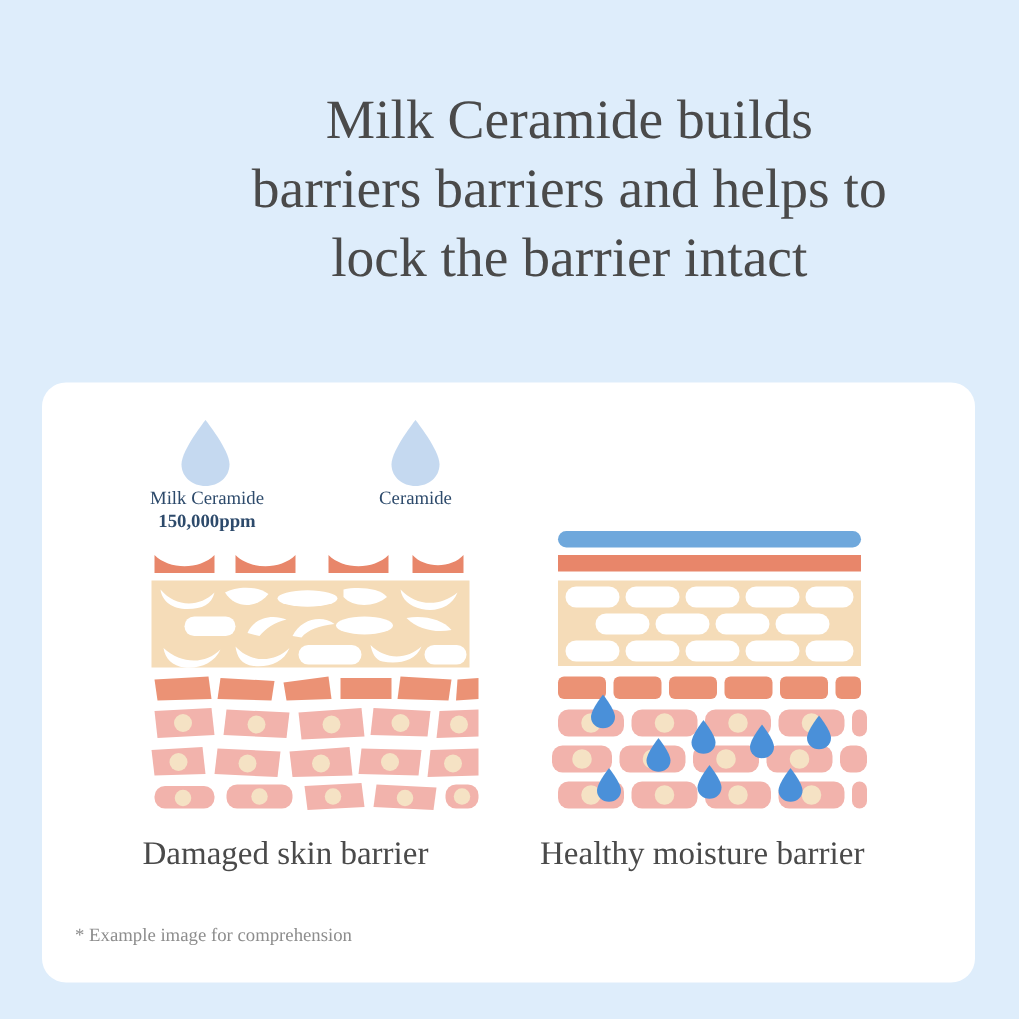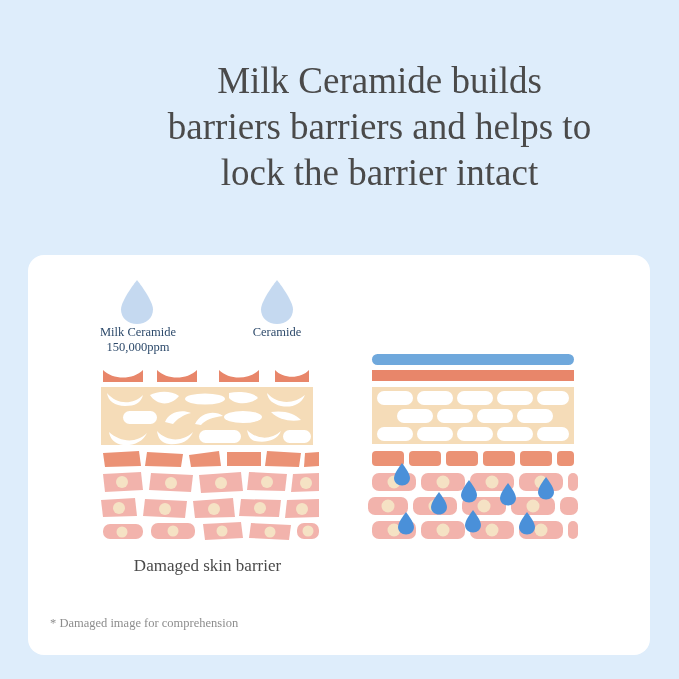--- a/index.html
+++ b/index.html
@@ -25,29 +25,29 @@
 
   
   .card{
     position:absolute;left:28px;top:255px;
     width:622px;height:400px;
     background:#ffffff;border-radius:16px;
   }
 
   
   .droplabel{position:absolute;text-align:center;color:#2d4a6b;font-size:12.5px;line-height:15px;}
-  .droplabel .l2{display:block;}
+  .droplabel .l2{display:block;font-weight:bold;}
   .bigdrop{position:absolute;}
 
   
   .panel{position:absolute;}
 
   .caption{
-    position:absolute;text-align:center;color:#4a4a4a;
-    font-size:17px;white-space:nowrap;
+    position:absolute;text-align:left;color:#4a4a4a;
+    font-size:22px;white-space:nowrap;
   }
 
   .footnote{
     position:absolute;left:50px;top:616px;
     color:#8d8d8d;font-size:12.5px;
   }
 
   svg{display:block;}
 </style>
 </head>
@@ -241,16 +241,17 @@
         <path d="M178 125 C178 125 186 135 186 140 C186 144.4 182.4 147.5 178 147.5 C173.6 147.5 170 144.4 170 140 C170 135 178 125 178 125 Z"></path>
         <path d="M71 140 C71 140 79 150 79 155 C79 159.4 75.4 162.5 71 162.5 C66.6 162.5 63 159.4 63 155 C63 150 71 140 71 140 Z"></path>
         <path d="M105 158 C105 158 113 168 113 173 C113 177.4 109.4 180.5 105 180.5 C100.6 180.5 97 177.4 97 173 C97 168 105 158 105 158 Z"></path>
         <path d="M38 160 C38 160 46 170 46 175 C46 179.4 42.4 182.5 38 182.5 C33.6 182.5 30 179.4 30 175 C30 170 38 160 38 160 Z"></path>
         <path d="M159 160 C159 160 167 170 167 175 C167 179.4 163.4 182.5 159 182.5 C154.6 182.5 151 179.4 151 175 C151 170 159 160 159 160 Z"></path>
       </g>
     </svg>
   </div>
 
   <div class="caption" style="left:95px;top:556px;width:225px;">Damaged skin barrier</div>
-
-  <div class="footnote">* Damaged image for comprehension</div>
+  <div class="caption" style="left:360px;top:556px;width:225px;">Healthy moisture barrier</div>
+
+  <div class="footnote">* Example image for comprehension</div>
 
 </div>
 
 </body></html>

